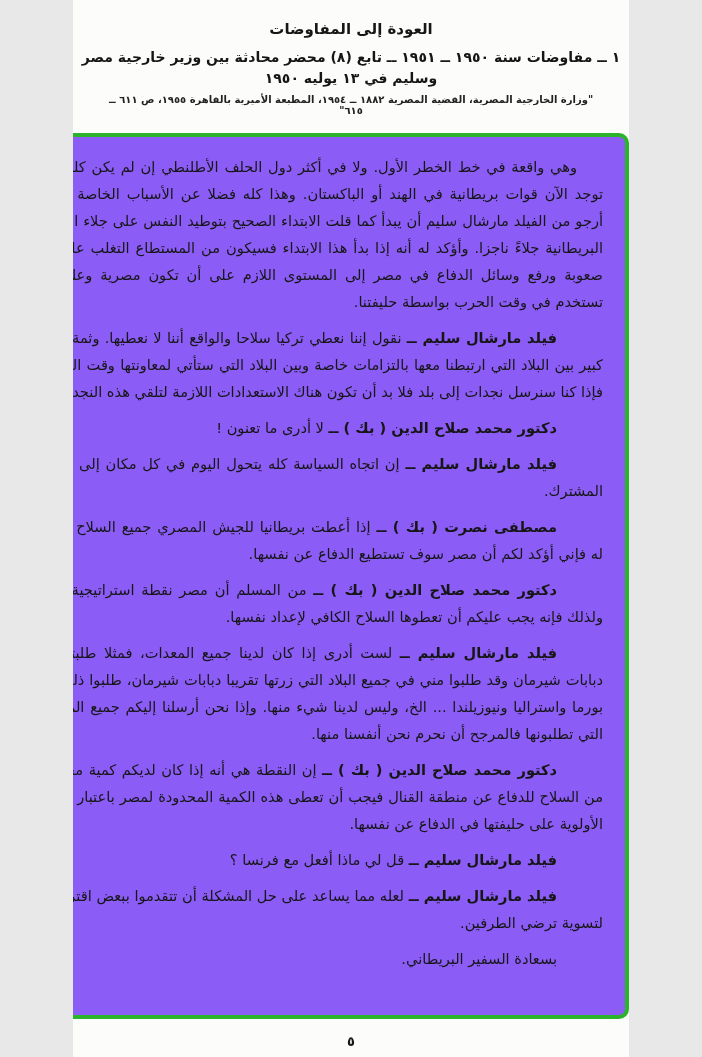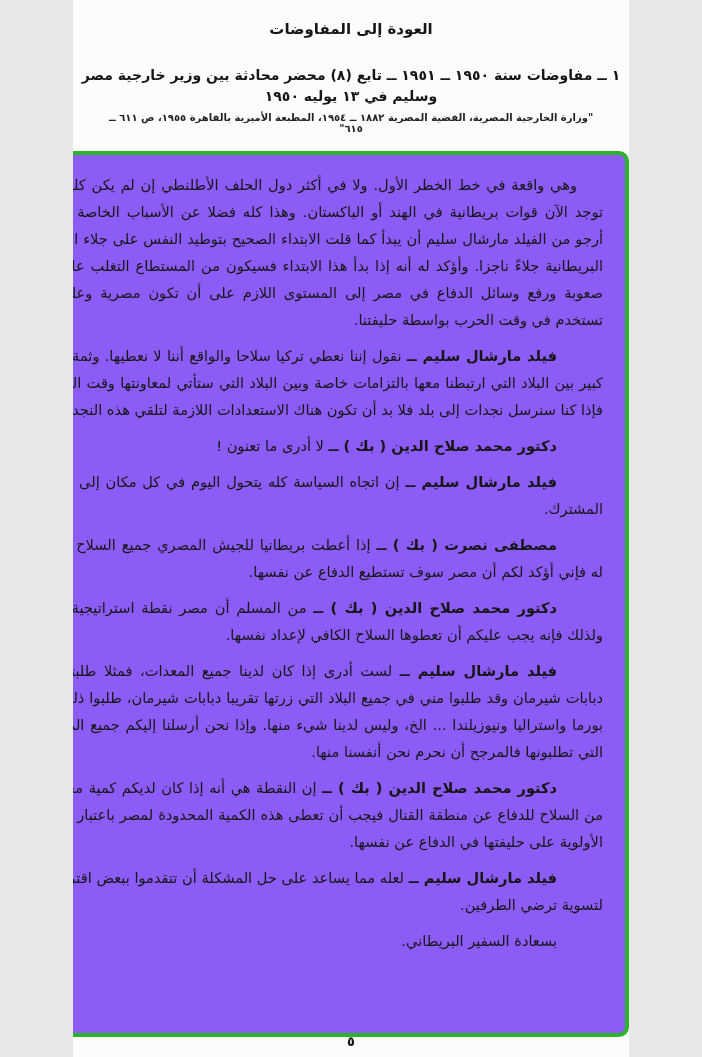--- a/index.html
+++ b/index.html
@@ -22,21 +22,21 @@
   .header {
     padding-top: 20px;
     text-align: center;
   }
   .doc-title {
     font-size: 15px;
     font-weight: bold;
     letter-spacing: 0.5px;
   }
   .entry-line {
-    margin-top: 27px;
+    margin-top: 9px;
     padding: 0 6px;
     font-size: 14px;
     font-weight: bold;
     line-height: 1.5;
   }
   .citation-line {
     margin-top: 5px;
     padding: 0 30px;
     font-size: 10px;
     font-weight: bold;
@@ -91,19 +91,20 @@
   <div class="green-frame" id="paragraphs" style="border-color: rgb(44, 179, 44);">
 
   <p class="para">وهي واقعة في خط الخطر الأول. ولا في أكثر دول الحلف الأطلنطي إن لم يكن كلها. ولا توجد الآن قوات بريطانية في الهند أو الباكستان. وهذا كله فضلا عن الأسباب الخاصة بمصر أرجو من الفيلد مارشال سليم أن يبدأ كما قلت الابتداء الصحيح بتوطيد النفس على جلاء القوات البريطانية جلاءً ناجزا. وأؤكد له أنه إذا بدأ هذا الابتداء فسيكون من المستطاع التغلب على أية صعوبة ورفع وسائل الدفاع في مصر إلى المستوى اللازم على أن تكون مصرية وعلى أن تستخدم في وقت الحرب بواسطة حليفتنا.</p>
       <p class="para dialogue"><span class="speaker">فيلد مارشال سليم ــ</span> نقول إننا نعطي تركيا سلاحا والواقع أننا لا نعطيها. وثمة فارق كبير بين البلاد التي ارتبطنا معها بالتزامات خاصة وبين البلاد التي ستأتي لمعاونتها وقت الحرب. فإذا كنا سنرسل نجدات إلى بلد فلا بد أن تكون هناك الاستعدادات اللازمة لتلقي هذه النجدات.</p>
       <p class="para dialogue"><span class="speaker">دكتور محمد صلاح الدين ( بك ) ــ</span> لا أدرى ما تعنون !</p>
       <p class="para dialogue"><span class="speaker">فيلد مارشال سليم ــ</span> إن اتجاه السياسة كله يتحول اليوم في كل مكان إلى الدفاع المشترك.</p>
       <p class="para dialogue"><span class="speaker">مصطفى نصرت ( بك ) ــ</span> إذا أعطت بريطانيا للجيش المصري جميع السلاح اللازم له فإني أؤكد لكم أن مصر سوف تستطيع الدفاع عن نفسها.</p>
       <p class="para dialogue"><span class="speaker">دكتور محمد صلاح الدين ( بك ) ــ</span> من المسلم أن مصر نقطة استراتيجية هامة ولذلك فإنه يجب عليكم أن تعطوها السلاح الكافي لإعداد نفسها.</p>
       <p class="para dialogue"><span class="speaker">فيلد مارشال سليم ــ</span> لست أدرى إذا كان لدينا جميع المعدات، فمثلا طلبتم منا دبابات شيرمان وقد طلبوا مني في جميع البلاد التي زرتها تقريبا دبابات شيرمان، طلبوا ذلك في بورما واستراليا ونيوزيلندا ... الخ، وليس لدينا شيء منها. وإذا نحن أرسلنا إليكم جميع المقادير التي تطلبونها فالمرجح أن نحرم نحن أنفسنا منها.</p>
       <p class="para dialogue"><span class="speaker">دكتور محمد صلاح الدين ( بك ) ــ</span> إن النقطة هي أنه إذا كان لديكم كمية محدودة من السلاح للدفاع عن منطقة القنال فيجب أن تعطى هذه الكمية المحدودة لمصر باعتبار أن لها الأولوية على حليفتها في الدفاع عن نفسها.</p>
+      <p class="para dialogue"><span class="speaker">فيلد مارشال سليم ــ</span> قل لي ماذا أفعل مع فرنسا ؟</p>
       <p class="para dialogue"><span class="speaker">فيلد مارشال سليم ــ</span> لعله مما يساعد على حل المشكلة أن تتقدموا ببعض اقتراحات لتسوية ترضي الطرفين.</p>
       <p class="para dialogue">  بسعادة السفير البريطاني.</p>
     </div>
 
   <div class="page-number">٥</div>
 
 </div>
 
 </body></html>

